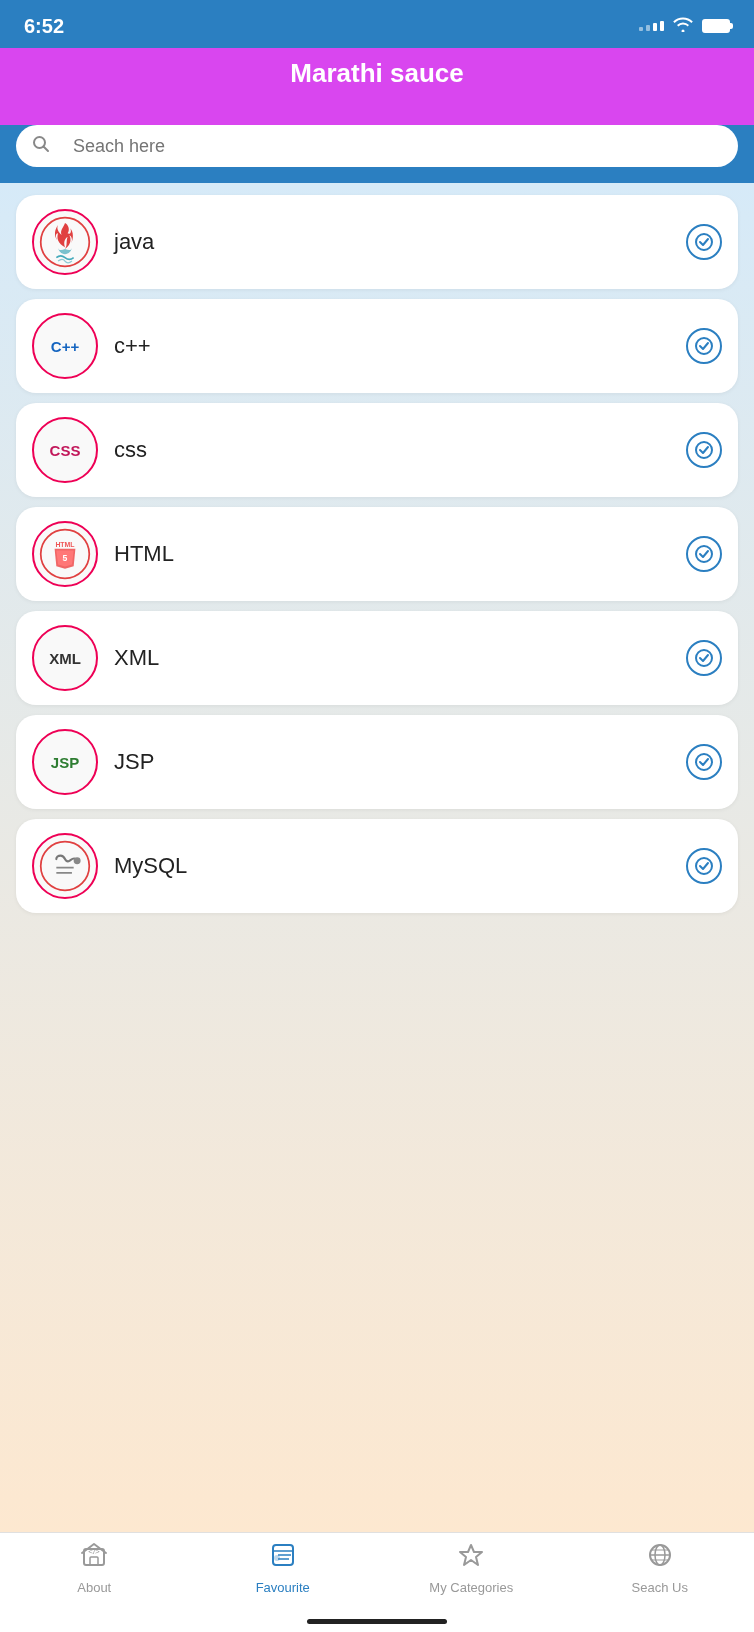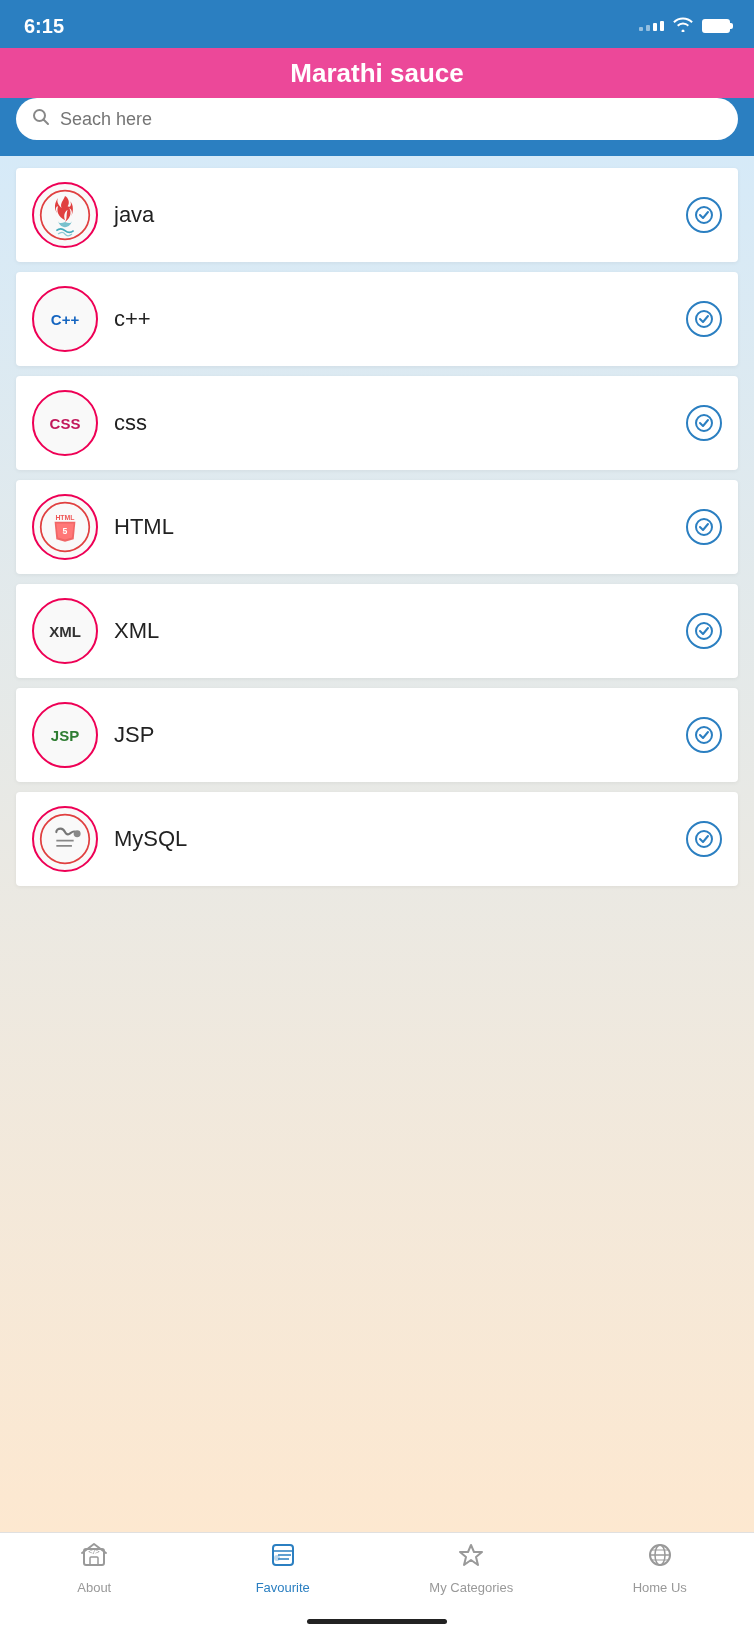--- a/index.html
+++ b/index.html
@@ -61,42 +61,42 @@
       right: -5px;
       top: 50%;
       transform: translateY(-50%);
       width: 3px; height: 6px;
       background: white;
       border-radius: 0 2px 2px 0;
     }
 
     
     .header {
-      background: #ec4899;
+      background: #d946ef;
       text-align: center;
-      padding: 10px 20px 9px;
+      padding: 10px 20px 36px;
     }
     .header-title {
       color: white;
       font-size: 26px;
       font-weight: 700;
     }
 
     
     .search-container {
       background: #2b7fc1;
       padding: 0 16px 16px;
     }
     .search-bar {
       background: white;
       border-radius: 24px;
       display: flex;
       align-items: center;
       padding: 10px 16px;
-      gap: 10px;
+      gap: 23px;
     }
     .search-icon-wrap {
       color: #888;
       font-size: 16px;
     }
     .search-input {
       border: none;
       outline: none;
       font-size: 18px;
       color: #888;
@@ -109,21 +109,21 @@
       flex: 1;
       background: linear-gradient(180deg, #d6eaf8 0%, #fde8d0 100%);
       padding: 12px 16px;
       display: flex;
       flex-direction: column;
       gap: 10px;
     }
 
     .list-item {
       background: white;
-      border-radius: 4px;
+      border-radius: 20px;
       display: flex;
       align-items: center;
       padding: 14px 16px;
       gap: 16px;
       box-shadow: 0 1px 4px rgba(0,0,0,0.06);
     }
 
     .item-logo {
       width: 66px;
       height: 66px;
@@ -209,21 +209,21 @@
 
     
     .list-item.partial {
       margin-bottom: 12px;
     }
   </style>
 </head>
 <body>
 
 <div class="status-bar">
-  <span class="status-time">6:15</span>
+  <span class="status-time">6:52</span>
   <div class="status-icons">
     <div class="signal-dots">
       <span></span>
         <span></span>
         <span></span>
         <span></span>
     </div>
     <span class="wifi-icon">
       <svg width="22" height="16" viewBox="0 0 22 16" fill="none">
         <path d="M11 13.5a1.5 1.5 0 1 1 0 3 1.5 1.5 0 0 1 0-3z" fill="white"></path>
@@ -376,19 +376,19 @@
       <span class="tab-label">My Categories</span>
     </div>
     <div class="tab-item">
       <span class="tab-icon" style="color: rgb(153, 153, 153);"><svg width="28" height="28" viewBox="0 0 28 28" fill="none">
           <circle cx="14" cy="14" r="10" stroke="currentColor" stroke-width="2"></circle>
           <ellipse cx="14" cy="14" rx="5" ry="10" stroke="currentColor" stroke-width="1.5"></ellipse>
           <line x1="4" y1="14" x2="24" y2="14" stroke="currentColor" stroke-width="1.5"></line>
           <line x1="5" y1="9" x2="23" y2="9" stroke="currentColor" stroke-width="1"></line>
           <line x1="5" y1="19" x2="23" y2="19" stroke="currentColor" stroke-width="1"></line>
         </svg></span>
-      <span class="tab-label">Home Us</span>
+      <span class="tab-label">Seach Us</span>
     </div>
   </div>
 
 <div class="home-indicator">
   <div class="home-bar"></div>
 </div>
 
 </body></html>

